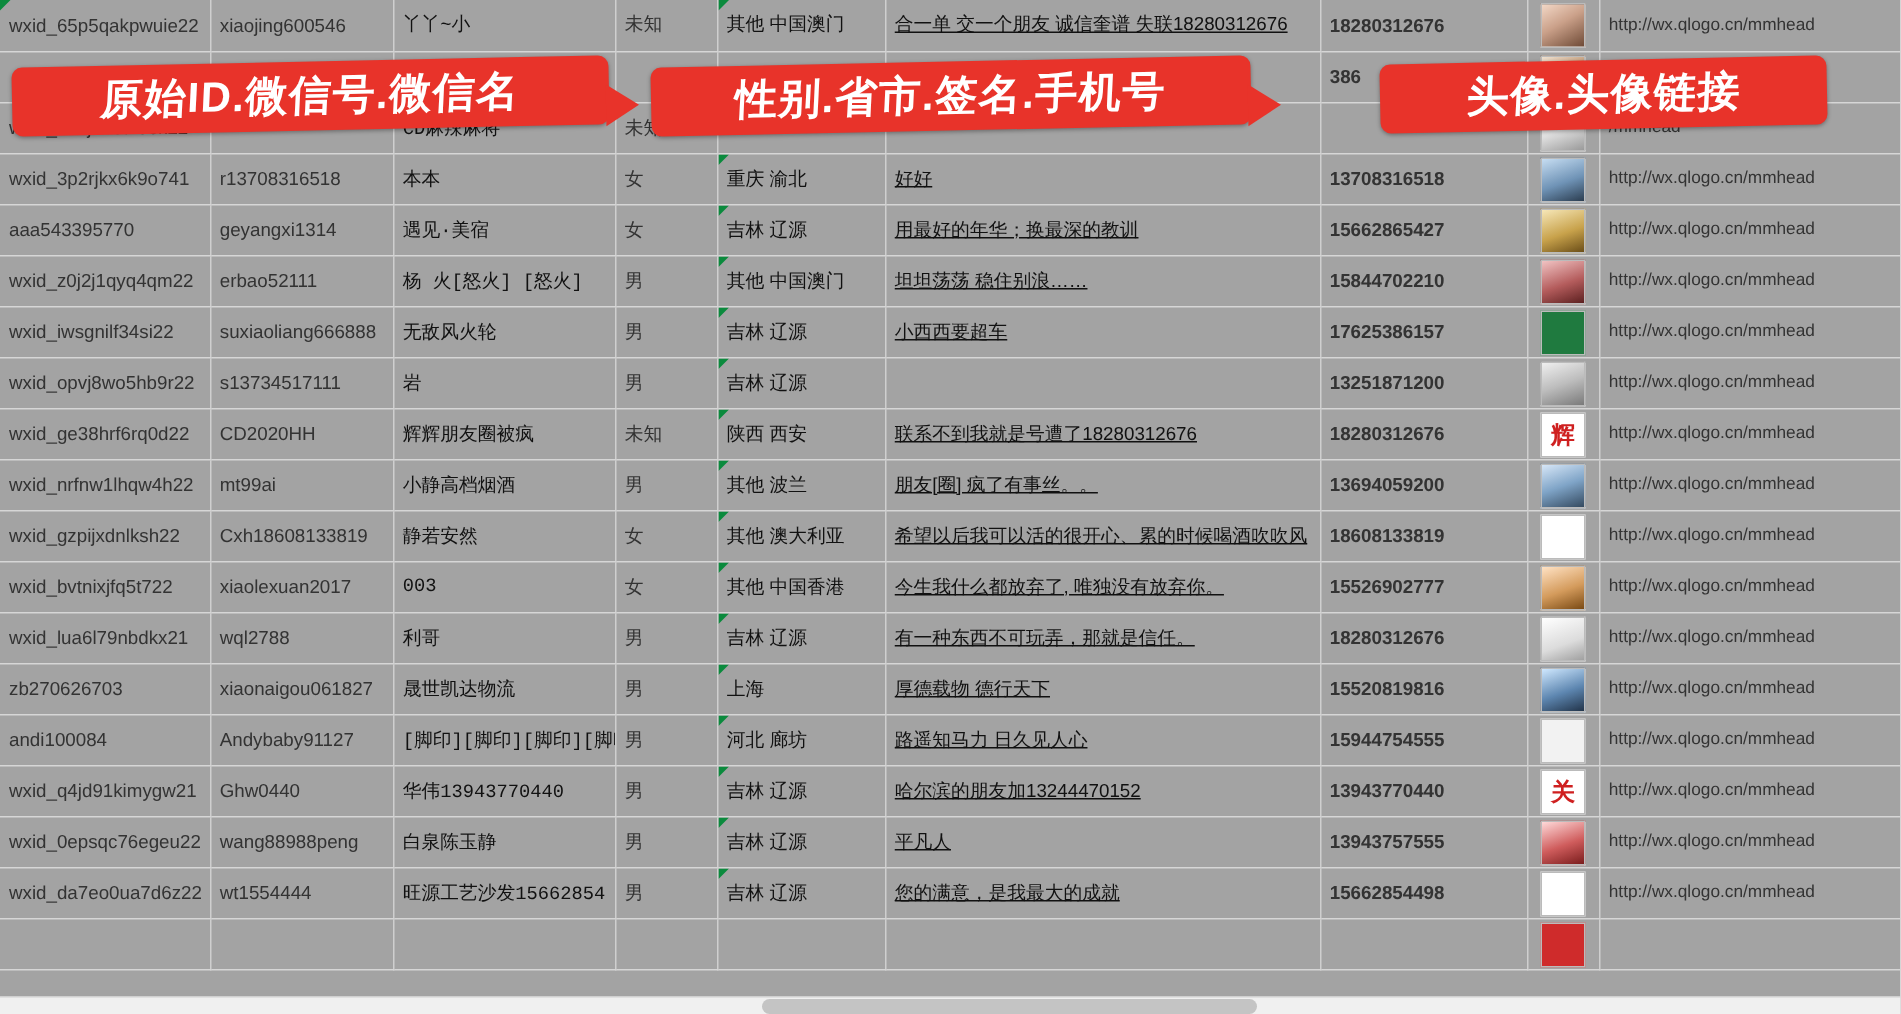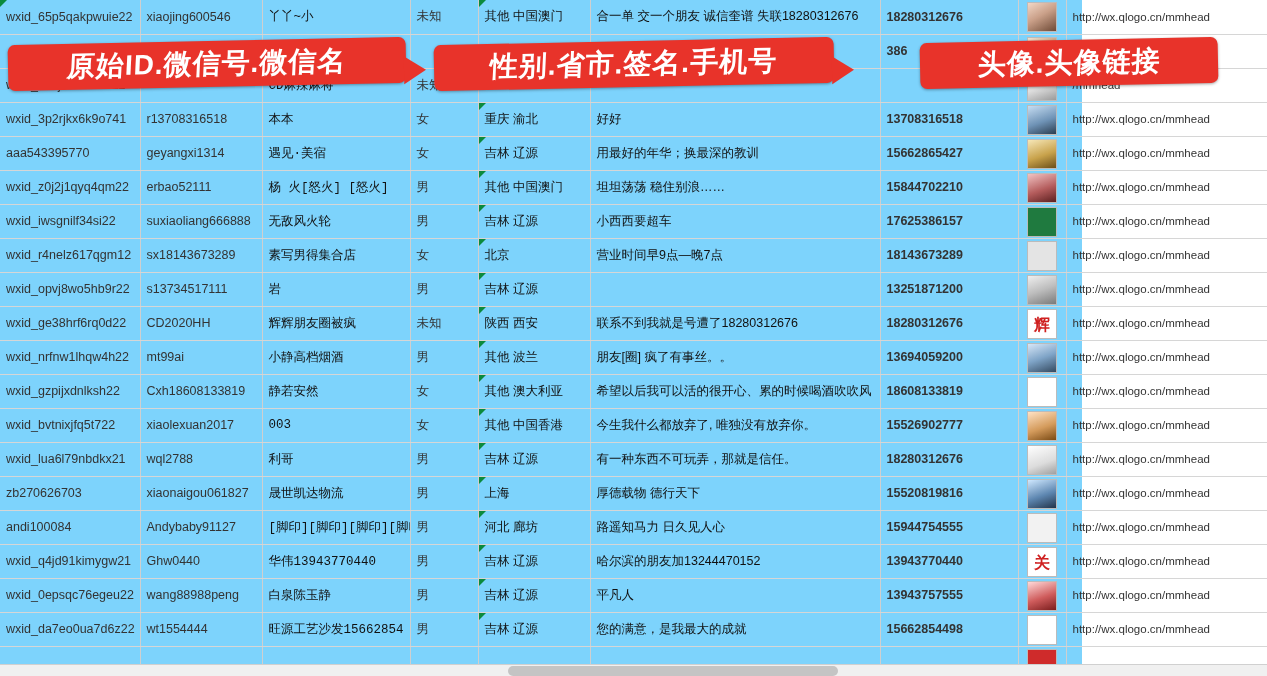--- a/index.html
+++ b/index.html
@@ -5,22 +5,22 @@
   * { box-sizing: border-box; }
   html, body {
     margin: 0; padding: 0;
     width: 1267px; height: 676px;
     background: #ffffff;
     font-family: "Liberation Sans", sans-serif;
     overflow: hidden;
   }
   #app {
     position: relative;
-    width: 1082px; height: 676px;
-    background: #7dd3fc;
+    width: 1267px; height: 676px;
+    background: #a3a3a3;
   }
 
   
   table.sheet {
     border-collapse: collapse;
     table-layout: fixed;
     width: 1267px;
     font-size: 12.5px;
     color: #222;
   }
@@ -43,21 +43,21 @@
   col.c-sign  { width: 290px; }
   col.c-phone { width: 138px; }
   col.c-ava   { width: 48px;  }
   col.c-link  { width: 201px; }
 
   td.id    { color:#333; }
   td.wx    { color:#333;margin-left:32px; }
   td.name  { color:#111;font-family:Liberation Mono, monospace; }
   td.sex   { color:#333; }
   td.prov  { color:#111;margin-top:41px; }
-  td.sign  { color:#111; }
+  td.sign  { color:#111;text-decoration:underline; }
   td.phone { color:#333;font-weight:bold; }
   td.link  { color:#333; font-size:11.5px;margin-top:39px; }
 
   
   td.mark::after {
     content: "";
     position: absolute;
     top: 0; left: 0;
     border-top: 7px solid #0b8a3d;
     border-right: 7px solid transparent;
@@ -279,33 +279,20 @@
         <td class="sex">男</td>
         <td class="prov mark">吉林 辽源</td>
         <td class="sign">小西西要超车</td>
         <td class="phone">17625386157</td>
         <td>
             <span class="avatar a7"></span>
           </td>
         <td class="link">http://wx.qlogo.cn/mmhead</td>
       </tr>
 
-      <tr>
-        <td class="id">wxid_r4nelz617qgm12</td>
-        <td class="wx">sx18143673289</td>
-        <td class="name">素写男得集合店</td>
-        <td class="sex">女</td>
-        <td class="prov mark">北京</td>
-        <td class="sign">营业时间早9点—晚7点</td>
-        <td class="phone">18143673289</td>
-        <td>
-            <span class="avatar a8"></span>
-          </td>
-        <td class="link">http://wx.qlogo.cn/mmhead</td>
-      </tr>
 
       <tr>
         <td class="id">wxid_opvj8wo5hb9r22</td>
         <td class="wx">s13734517111</td>
         <td class="name">岩</td>
         <td class="sex">男</td>
         <td class="prov mark">吉林 辽源</td>
         <td class="sign"></td>
         <td class="phone">13251871200</td>
         <td>

